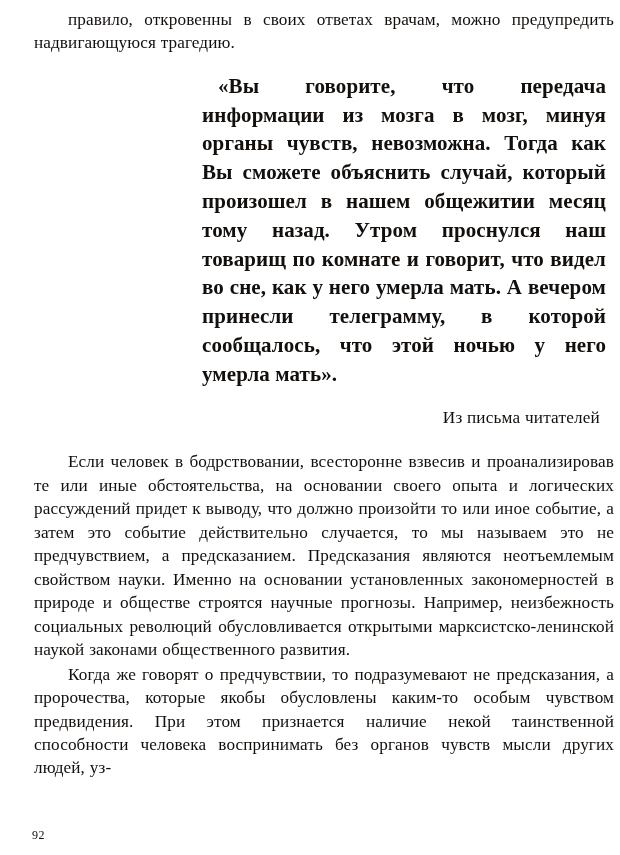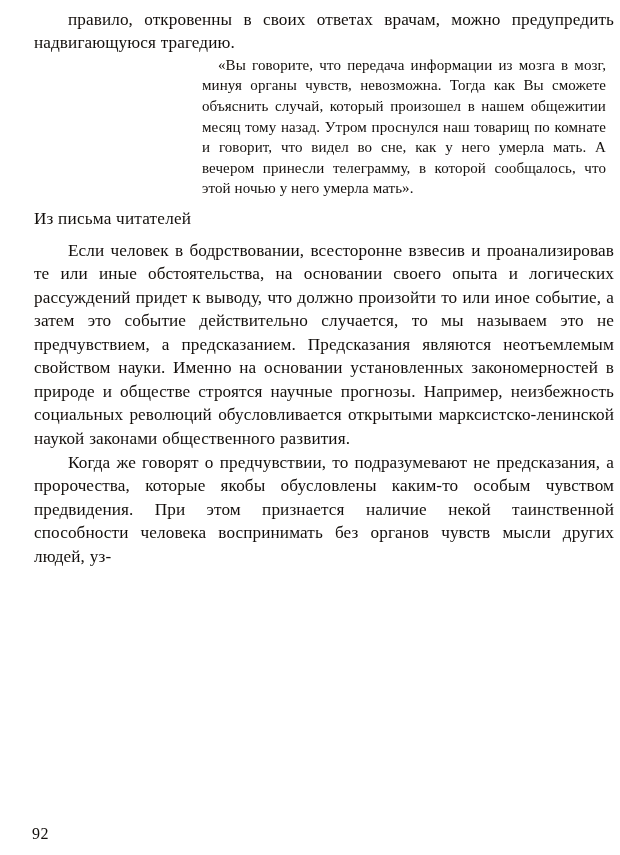--- a/index.html
+++ b/index.html
@@ -39,42 +39,43 @@
   }
   .heading {
     text-align: center;
     font-size: 16.4px;
     font-weight: bold;
     letter-spacing: 0.6px;
     margin: 26px 0 22px 0;
     text-indent: 0;
   }
   .quote {
-    margin: 0 8px 0 168px;
-    font-size: 15px;
+    margin: 17px 8px 0 168px;
+    font-size: 21px;
     line-height: 1.37;
     text-align: justify;
     text-indent: 16px;
-    font-weight: 400;
+    font-weight: 700;
     letter-spacing: 0.1px;
   }
   .quote-attrib {
-    margin: 10px 14px 0 0;
+    margin: 20px 14px 0 0;
+    text-align: right;
     font-size: 17.2px;
     font-weight: 500;
     letter-spacing: 0.2px;
   }
   .body-block {
-    margin-top: 10px;
+    margin-top: 22px;
   }
   .page-number {
     position: absolute;
     left: 16px;
     bottom: 12px;
-    font-size: 16px;
+    font-size: 12px;
     font-weight: 500;
     letter-spacing: 0.5px;
   }
   .blur {
     filter: contrast(1.02);
   }
 </style>
 </head>
 <body>
 

